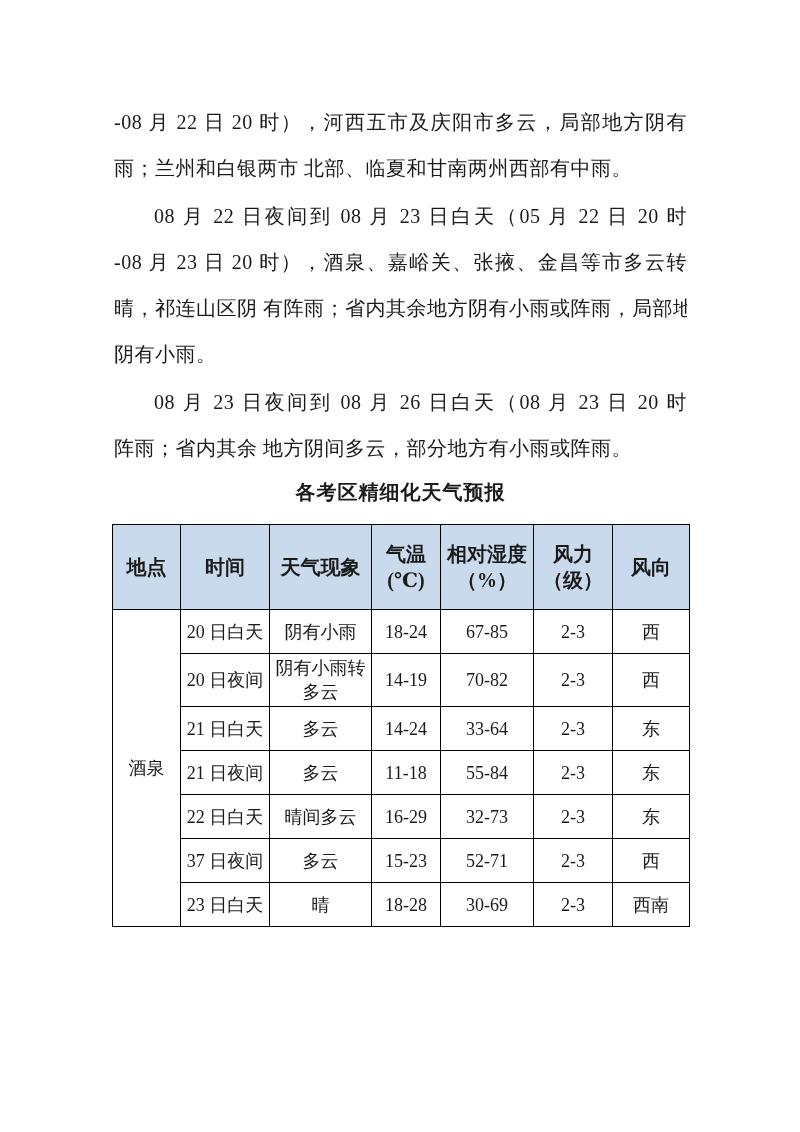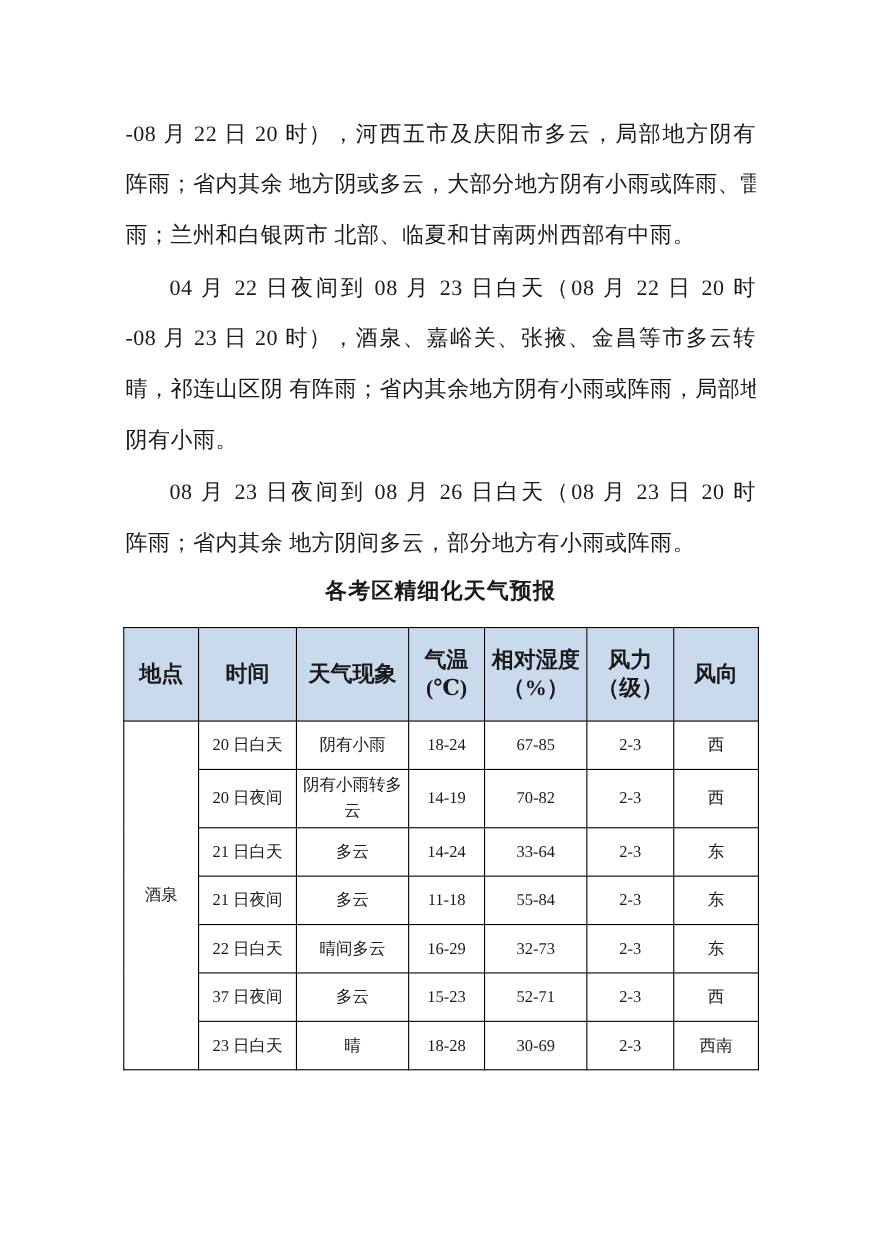--- a/index.html
+++ b/index.html
@@ -55,21 +55,21 @@
     overflow:hidden;
   }
   table.forecast thead th{
     background:#cadaed;
     height:80px;
     font-size:20px;
     font-weight:bold;
     line-height:26px;
   }
   table.forecast tbody td{
-    font-size:15px;
+    font-size:18px;
     height:39px;
     line-height:24px;
     font-weight:normal;
   }
   td.loc-cell{font-size:19px;}
   
   col.c0{width:68px;}
   col.c1{width:89px;}
   col.c2{width:102px;}
   col.c3{width:69px;}
@@ -78,26 +78,25 @@
   col.c6{width:77px;}
 </style>
 </head>
 <body>
 
 <div class="page">
   <div class="content">
 
     <div class="para">
       <div class="line">-08 月 22 日 20 时），河西五市及庆阳市多云，局部地方阴有</div>
-      <div class="line">阵雨；省内其余 地方阴或多云，大部分地方阴有小雨或阵雨、雷</div>
       <div class="line last">雨；兰州和白银两市 北部、临夏和甘南两州西部有中雨。</div>
     </div>
 
     <div class="para">
-      <div class="line indent">04 月 22 日夜间到 08 月 23 日白天（08 月 22 日 20 时</div>
+      <div class="line indent">08 月 22 日夜间到 08 月 23 日白天（05 月 22 日 20 时</div>
       <div class="line">-08 月 23 日 20 时），酒泉、嘉峪关、张掖、金昌等市多云转</div>
       <div class="line">晴，祁连山区阴 有阵雨；省内其余地方阴有小雨或阵雨，局部地</div>
       <div class="line last">阴有小雨。</div>
     </div>
 
     <div class="para">
       <div class="line indent">08 月 23 日夜间到 08 月 26 日白天（08 月 23 日 20 时</div>
       <div class="line last">阵雨；省内其余 地方阴间多云，部分地方有小雨或阵雨。</div>
     </div>
 

